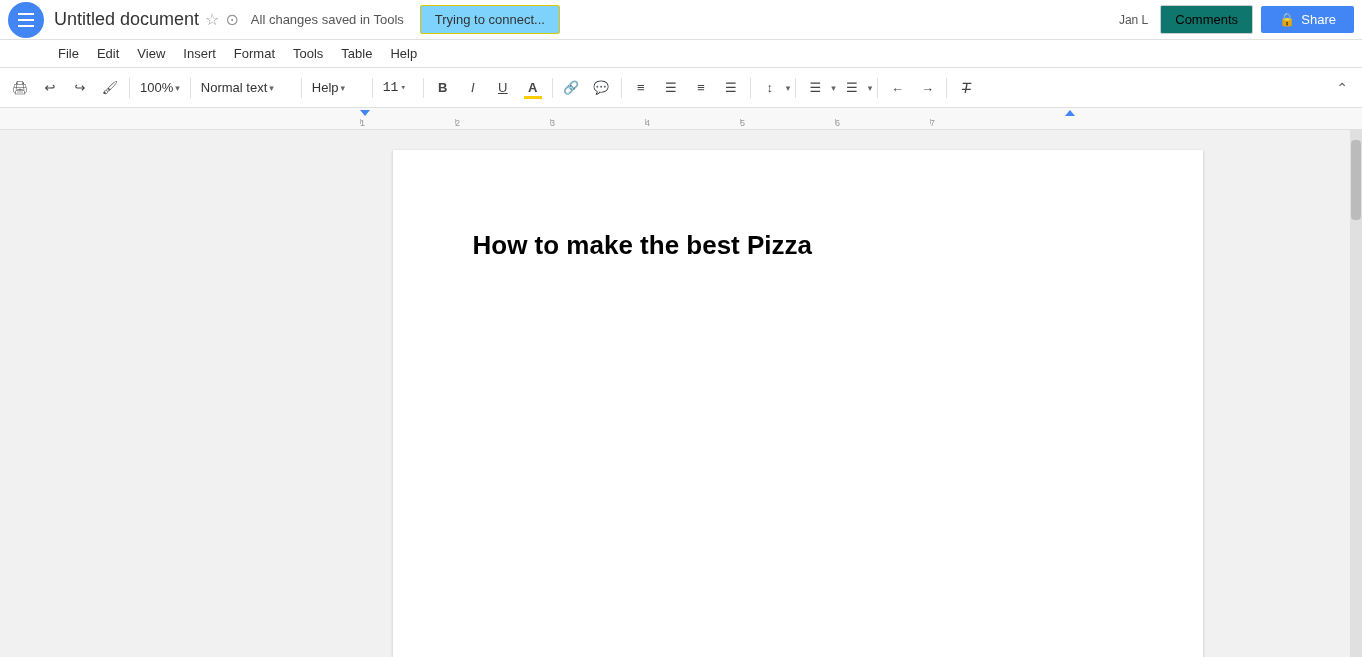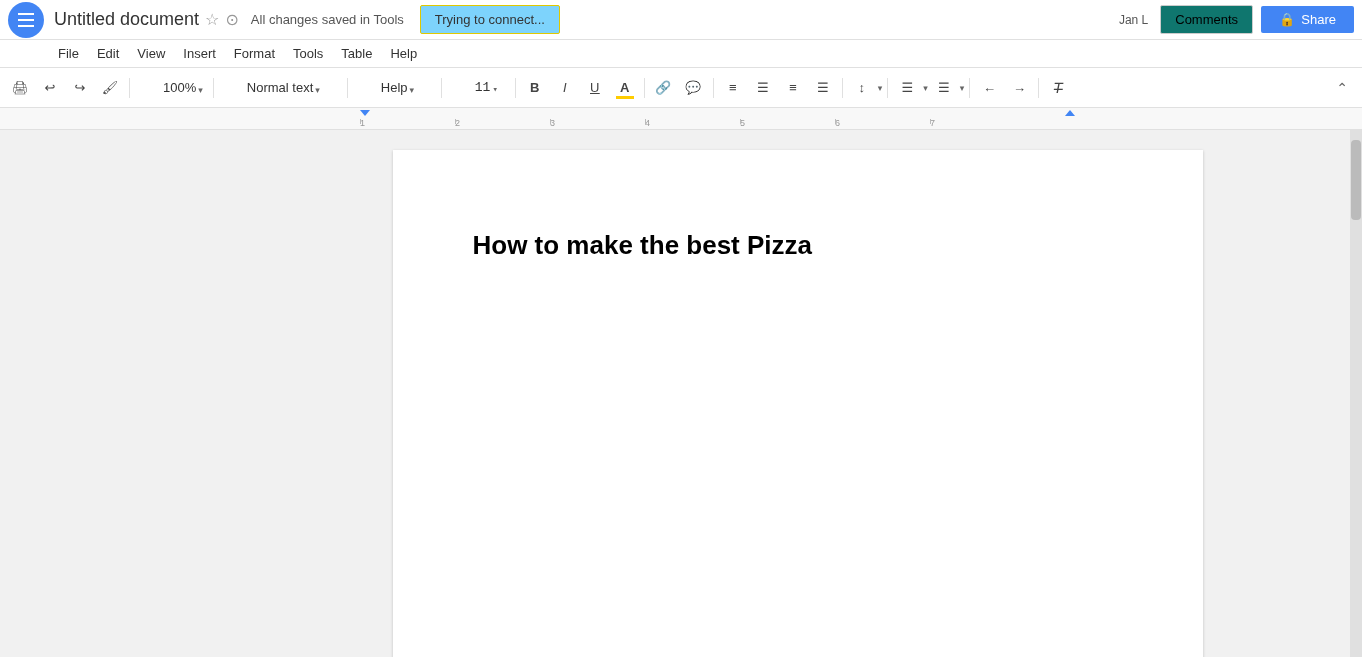--- a/index.html
+++ b/index.html
@@ -108,21 +108,21 @@
       width: 1px; height: 20px; background: #e0e0e0; margin: 0 3px;
     }
     .toolbar-select {
       border: 1px solid transparent;
       background: transparent;
       font-size: 13px;
       color: #333;
       cursor: pointer;
       padding: 2px 4px;
       border-radius: 2px;
-      display: flex; align-items: flex-end; gap: 2px; margin-left: 23px;
+      display: flex; align-items: center; gap: 2px;
     }
     .toolbar-select-caret {
       font-size: 9px; color: #666;
     }
     .bold-btn { font-weight: bold; }
     .italic-btn { font-style: italic; }
     .underline-btn { text-decoration: underline; }
     #toolbar-right {
       margin-left: auto;
     }

